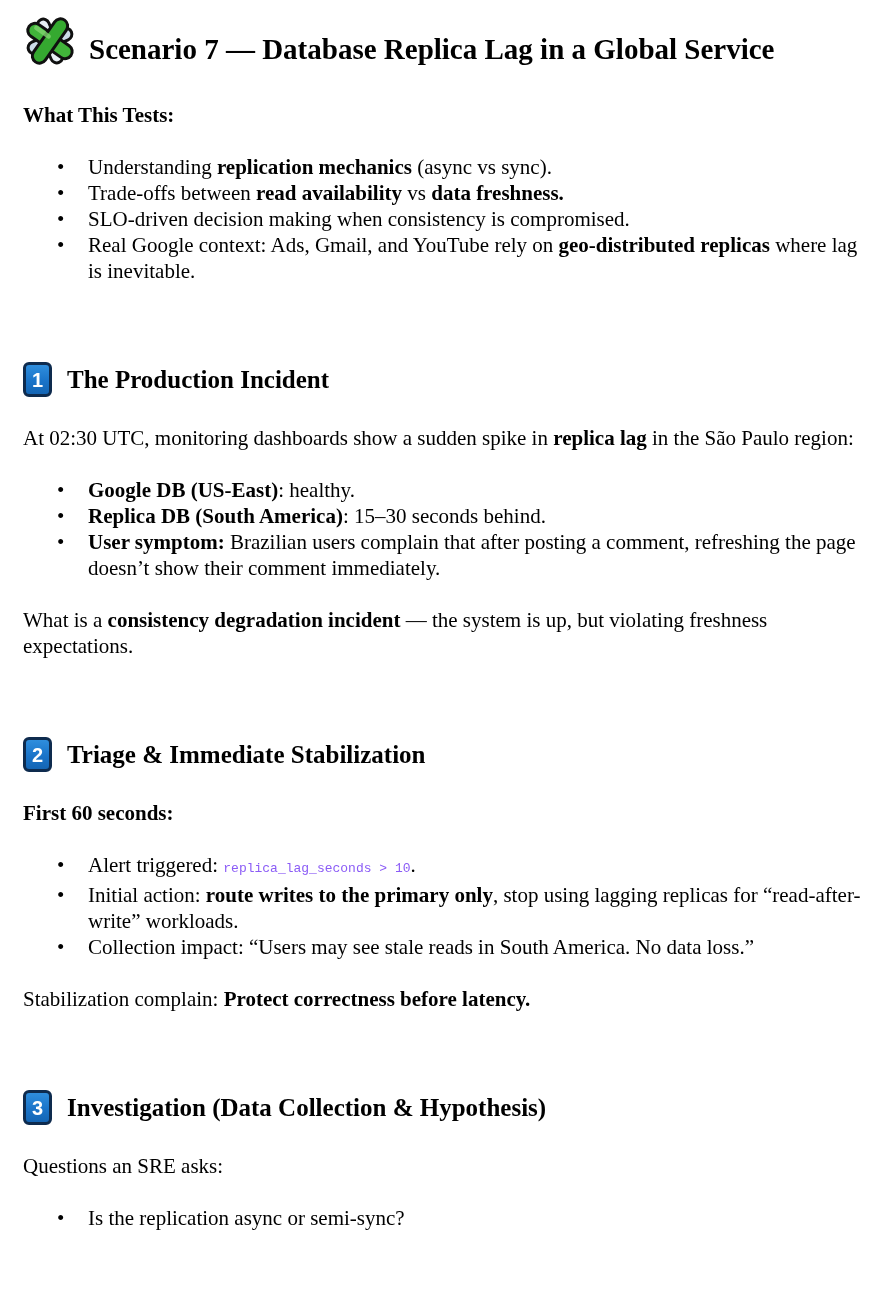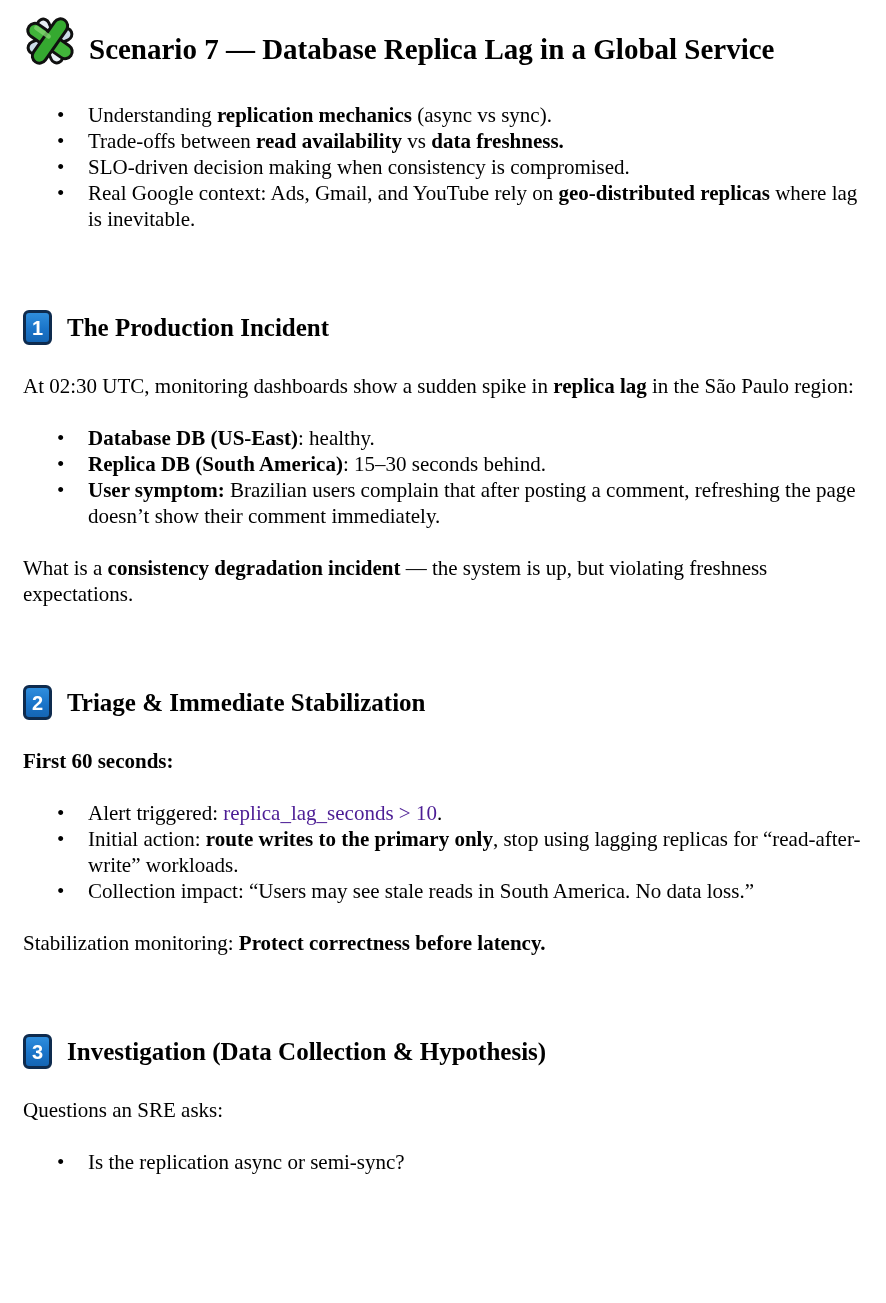--- a/index.html
+++ b/index.html
@@ -61,23 +61,23 @@
     border-radius: 6px;
     color: #fff;
     font-family: "Liberation Sans", sans-serif;
     font-size: 20px;
     font-weight: bold;
     display: flex;
     align-items: center;
     justify-content: center;
   }
   code.code {
-    font-family: Liberation Serif, serif;
-    font-size: 21px;
-    color: #4c1d95;
+    font-family: Liberation Mono, monospace;
+    font-size: 13px;
+    color: #8b5cf6;
   }
 </style>
 </head>
 <body>
 
 <div>
   <h1>
     <span class="title-icon">
       <svg viewBox="0 0 72 72" xmlns="http://www.w3.org/2000/svg">
 
@@ -89,48 +89,49 @@
         <g transform="rotate(-10 36 36)">
           <rect x="2" y="26.5" width="68" height="19" rx="9.5" fill="#41b43a" stroke="#101010" stroke-width="4" transform="rotate(45 36 36)"></rect>
           <rect x="2" y="26.5" width="68" height="19" rx="9.5" fill="#35a930" stroke="#101010" stroke-width="4" transform="rotate(-45 36 36)"></rect>
           <rect x="8" y="29" width="26" height="6" rx="3" fill="#7fd36f" opacity="0.8" transform="rotate(45 36 36)"></rect>
         </g>
       </svg>
     </span><span>Scenario 7 — Database Replica Lag in a Global Service</span>
   </h1>
 
   <div>
+      <p class="subheading">What This Tests:</p>
       <ul>
         <li><span class="dot">•</span><span class="">Understanding </span><span class=" b">replication mechanics</span><span class=""> (async vs sync).</span></li>
         <li><span class="dot">•</span><span class="">Trade-offs between </span><span class=" b">read availability</span><span class=""> vs </span><span class=" b">data freshness.</span></li>
         <li><span class="dot">•</span><span class="">SLO-driven decision making when consistency is compromised.</span></li>
         <li><span class="dot">•</span><span class="">Real Google context: Ads, Gmail, and YouTube rely on </span><span class=" b">geo-distributed replicas</span><span class=""> where lag is inevitable.</span></li>
       </ul>
       <div class="section-heading">
         <span class="badge">1</span>
         <span>The Production Incident</span>
       </div>
       <p><span class="">At 02:30 UTC, monitoring dashboards show a sudden spike in </span><span class=" b">replica lag</span><span class=""> in the São Paulo region:</span></p>
       <ul>
-        <li><span class="dot">•</span><span class=" b">Database DB (US-East)</span><span class="">: healthy.</span></li>
+        <li><span class="dot">•</span><span class=" b">Google DB (US-East)</span><span class="">: healthy.</span></li>
         <li><span class="dot">•</span><span class=" b">Replica DB (South America)</span><span class="">: 15–30 seconds behind.</span></li>
         <li><span class="dot">•</span><span class=" b">User symptom:</span><span class=""> Brazilian users complain that after posting a comment, refreshing the page doesn’t show their comment immediately.</span></li>
       </ul>
       <p><span class="">What is a </span><span class=" b">consistency degradation incident</span><span class=""> — the system is up, but violating freshness expectations.</span></p>
       <div class="section-heading">
         <span class="badge">2</span>
         <span>Triage &amp; Immediate Stabilization</span>
       </div>
       <p class="subheading">First 60 seconds:</p>
       <ul>
         <li><span class="dot">•</span><span class="">Alert triggered: </span><code class="code">replica_lag_seconds &gt; 10</code><span class="">.</span></li>
         <li><span class="dot">•</span><span class="">Initial action: </span><span class=" b">route writes to the primary only</span><span class="">, stop using lagging replicas for “read-after-write” workloads.</span></li>
         <li><span class="dot">•</span><span class="">Collection impact: “Users may see stale reads in South America. No data loss.”</span></li>
       </ul>
-      <p><span class="">Stabilization monitoring: </span><span class=" b">Protect correctness before latency.</span></p>
+      <p><span class="">Stabilization complain: </span><span class=" b">Protect correctness before latency.</span></p>
       <div class="section-heading">
         <span class="badge">3</span>
         <span>Investigation (Data Collection &amp; Hypothesis)</span>
       </div>
       <p><span class="">Questions an SRE asks:</span></p>
       <ul>
         <li><span class="dot">•</span><span class="">Is the replication async or semi-sync?</span></li>
       </ul>
     </div>
 </div>

